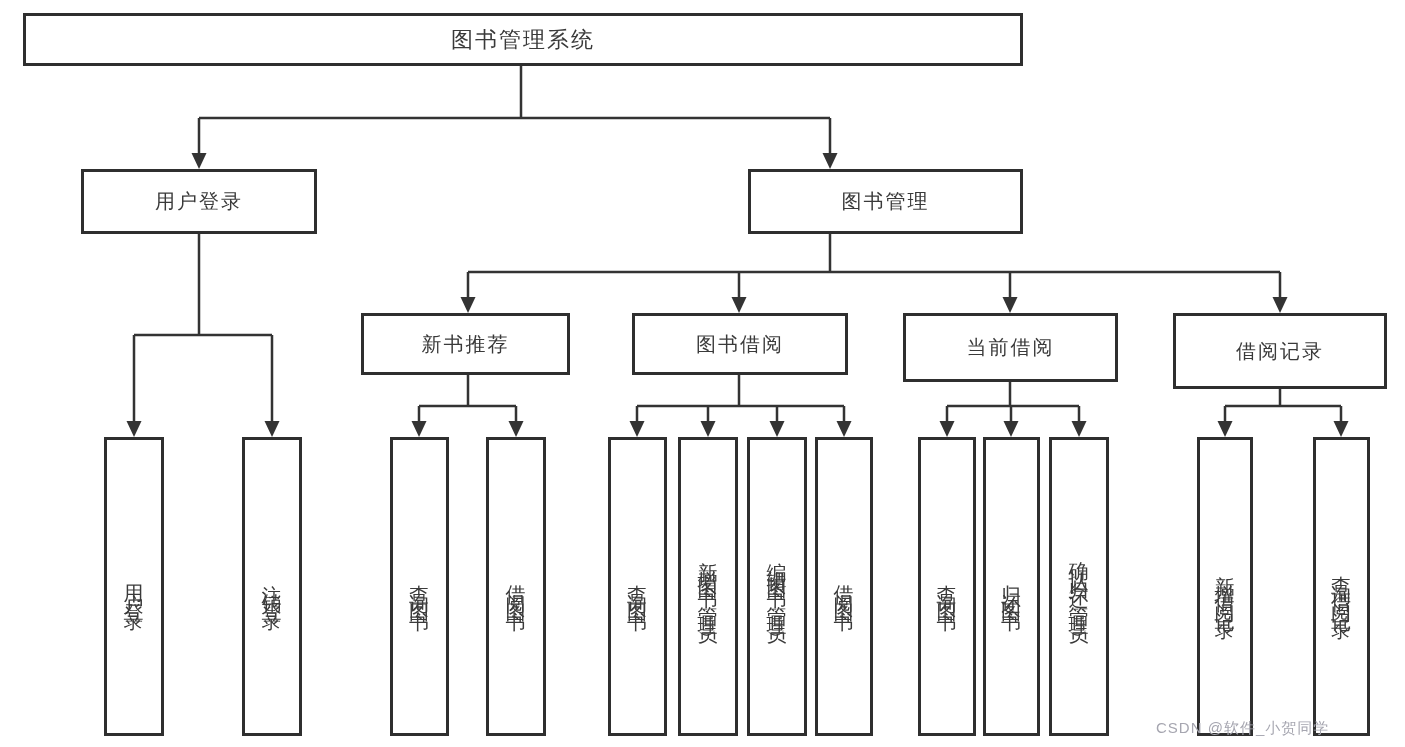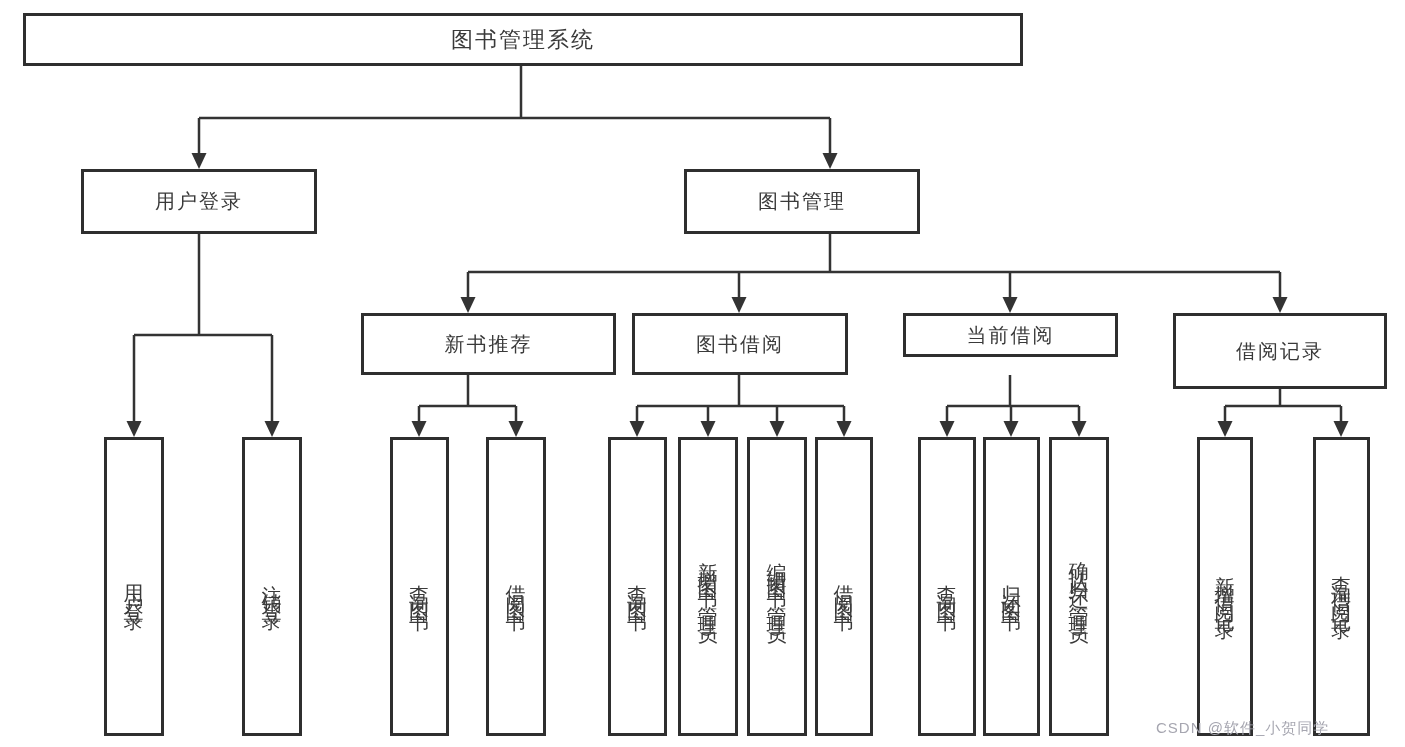--- a/index.html
+++ b/index.html
@@ -71,31 +71,31 @@
     </g>
   </svg>
 
   <div class="node node-root" style="left:23px; top:13px; width:1000px; height:53px;">
     <span>图书管理系统</span>
   </div>
 
   <div class="node node-mid" style="left:81px; top:169px; width:236px; height:65px;">
     <span>用户登录</span>
   </div>
-  <div class="node node-mid" style="left:684px; top:169px; width:236px; height:65px;">
+  <div class="node node-mid" style="left:748px; top:169px; width:275px; height:65px;">
     <span>图书管理</span>
   </div>
 
-  <div class="node node-mid" style="left:361px; top:313px; width:255px; height:62px;">
+  <div class="node node-mid" style="left:361px; top:313px; width:209px; height:62px;">
     <span>新书推荐</span>
   </div>
   <div class="node node-mid" style="left:632px; top:313px; width:216px; height:62px;">
     <span>图书借阅</span>
   </div>
-  <div class="node node-mid" style="left:903px; top:313px; width:215px; height:44px;">
+  <div class="node node-mid" style="left:903px; top:313px; width:215px; height:69px;">
     <span>当前借阅</span>
   </div>
   <div class="node node-mid" style="left:1173px; top:313px; width:214px; height:76px;">
     <span>借阅记录</span>
   </div>
 
   <div class="node leaf" style="left:104px; top:437px; width:60px; height:299px;">
     <span>用户登录</span>
   </div>
   <div class="node leaf" style="left:242px; top:437px; width:60px; height:299px;">

